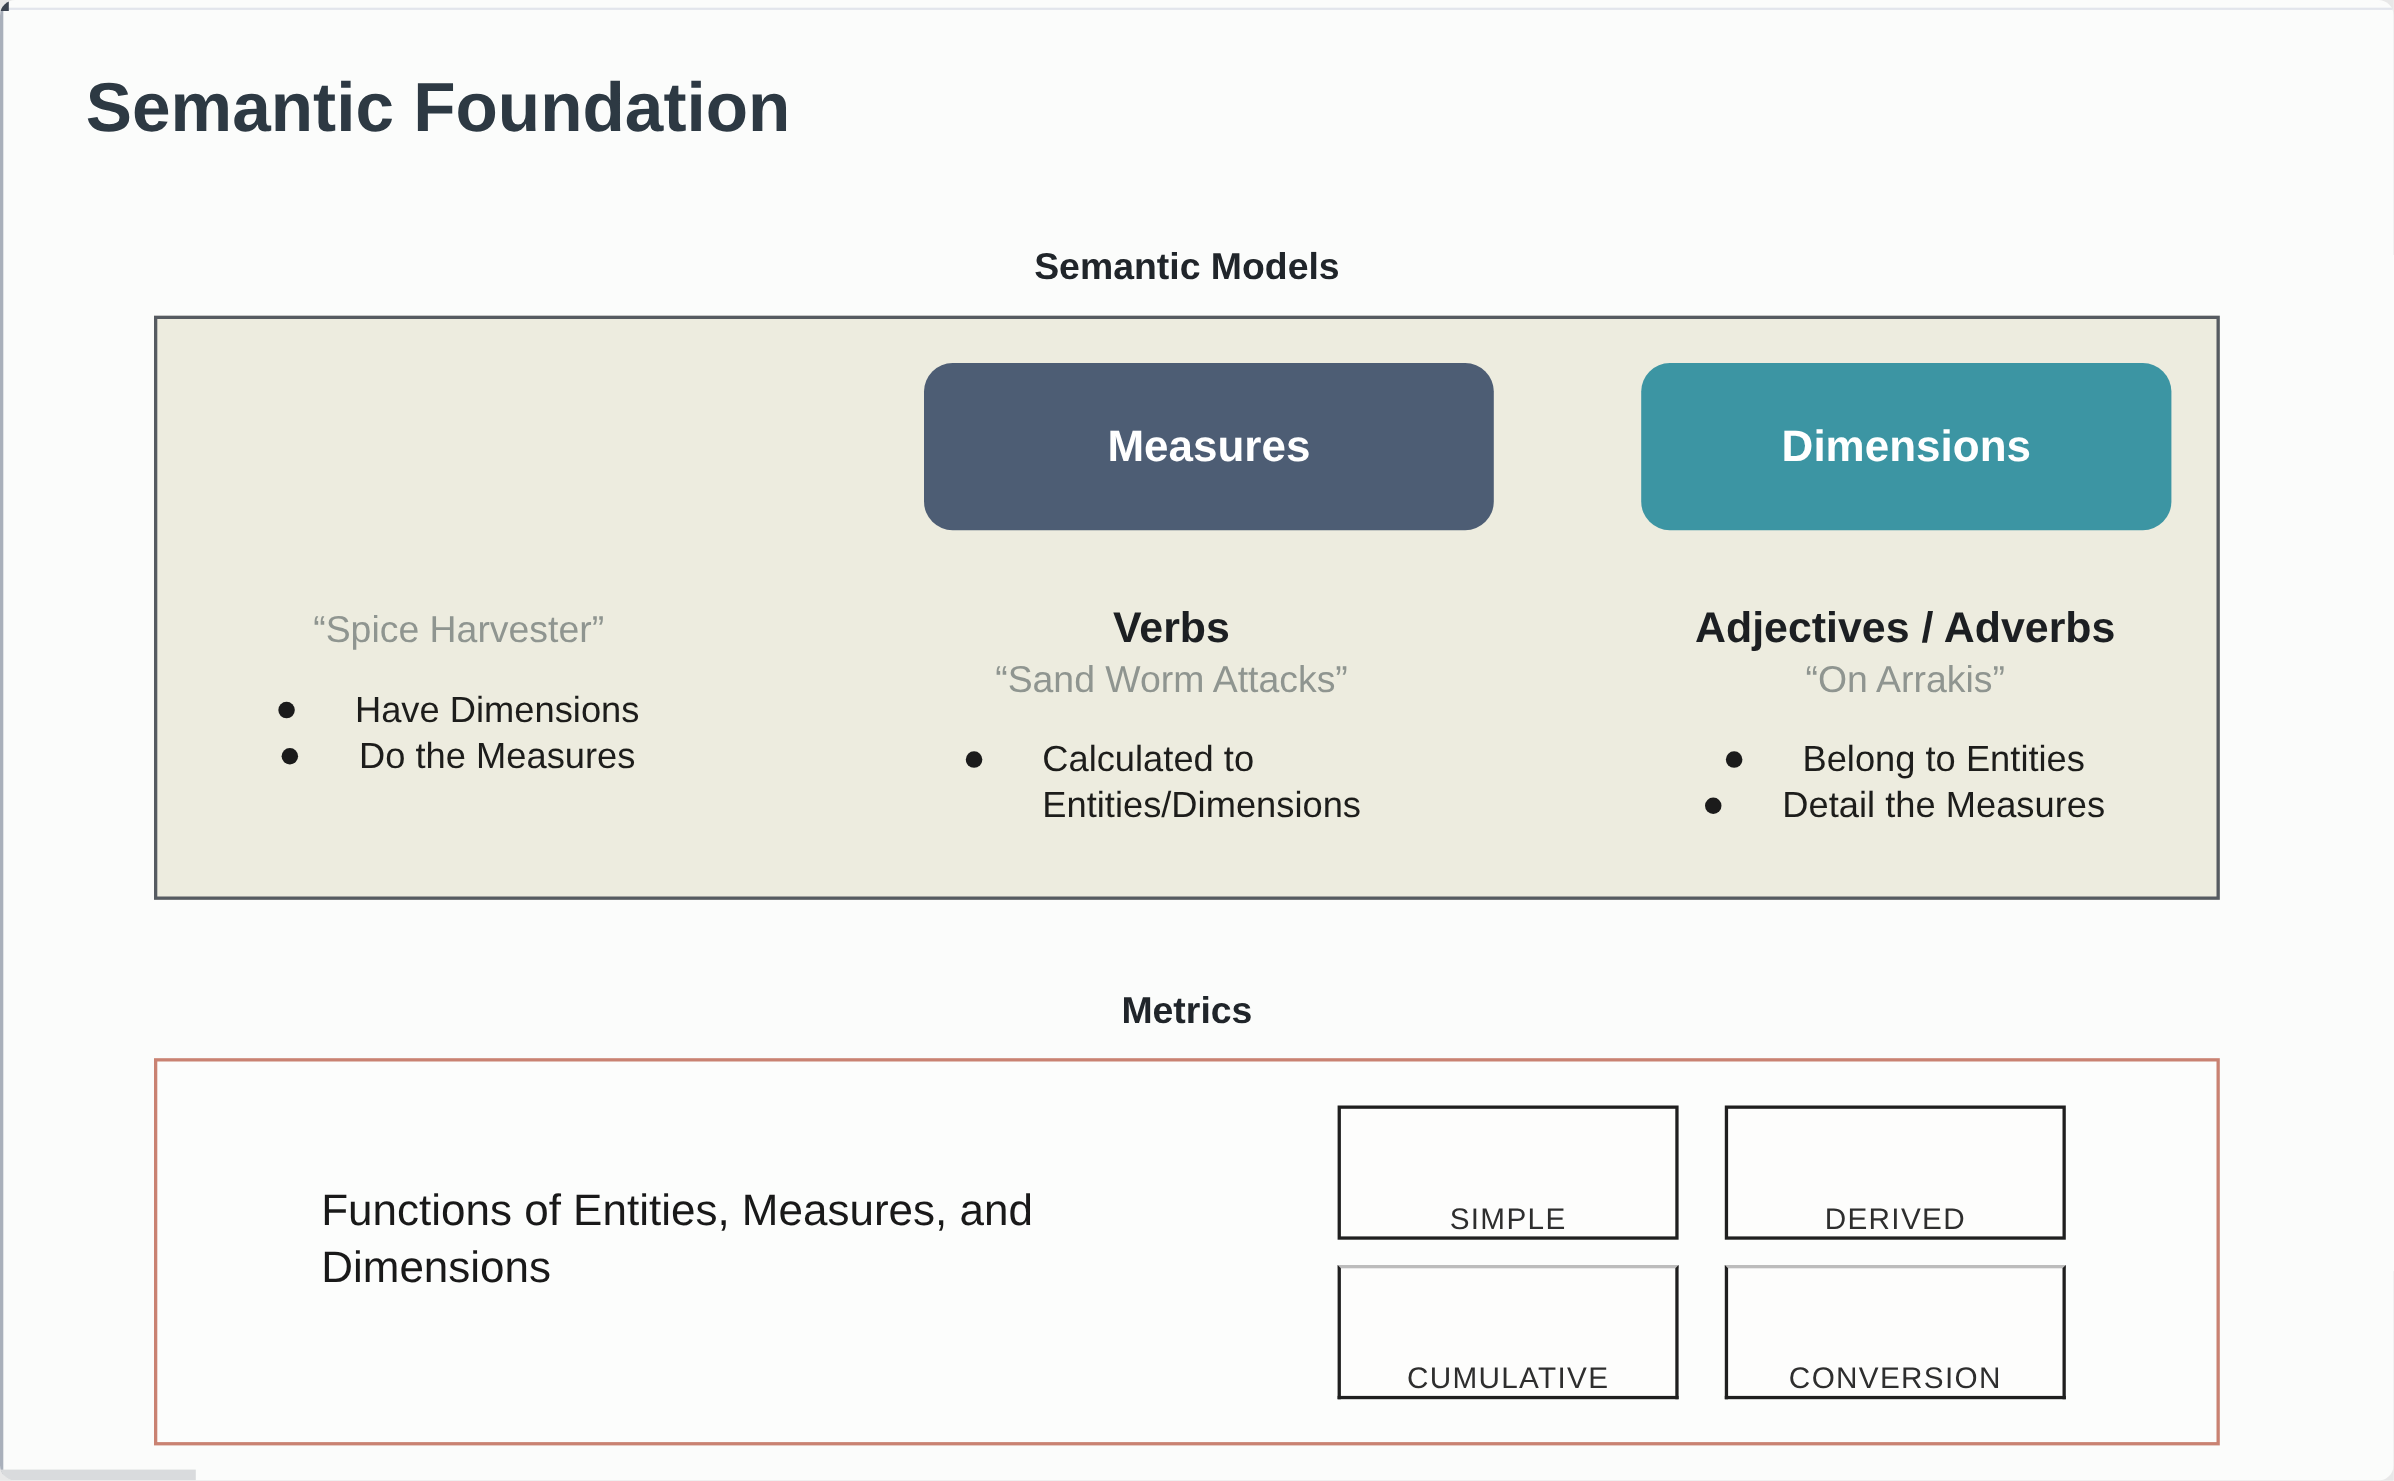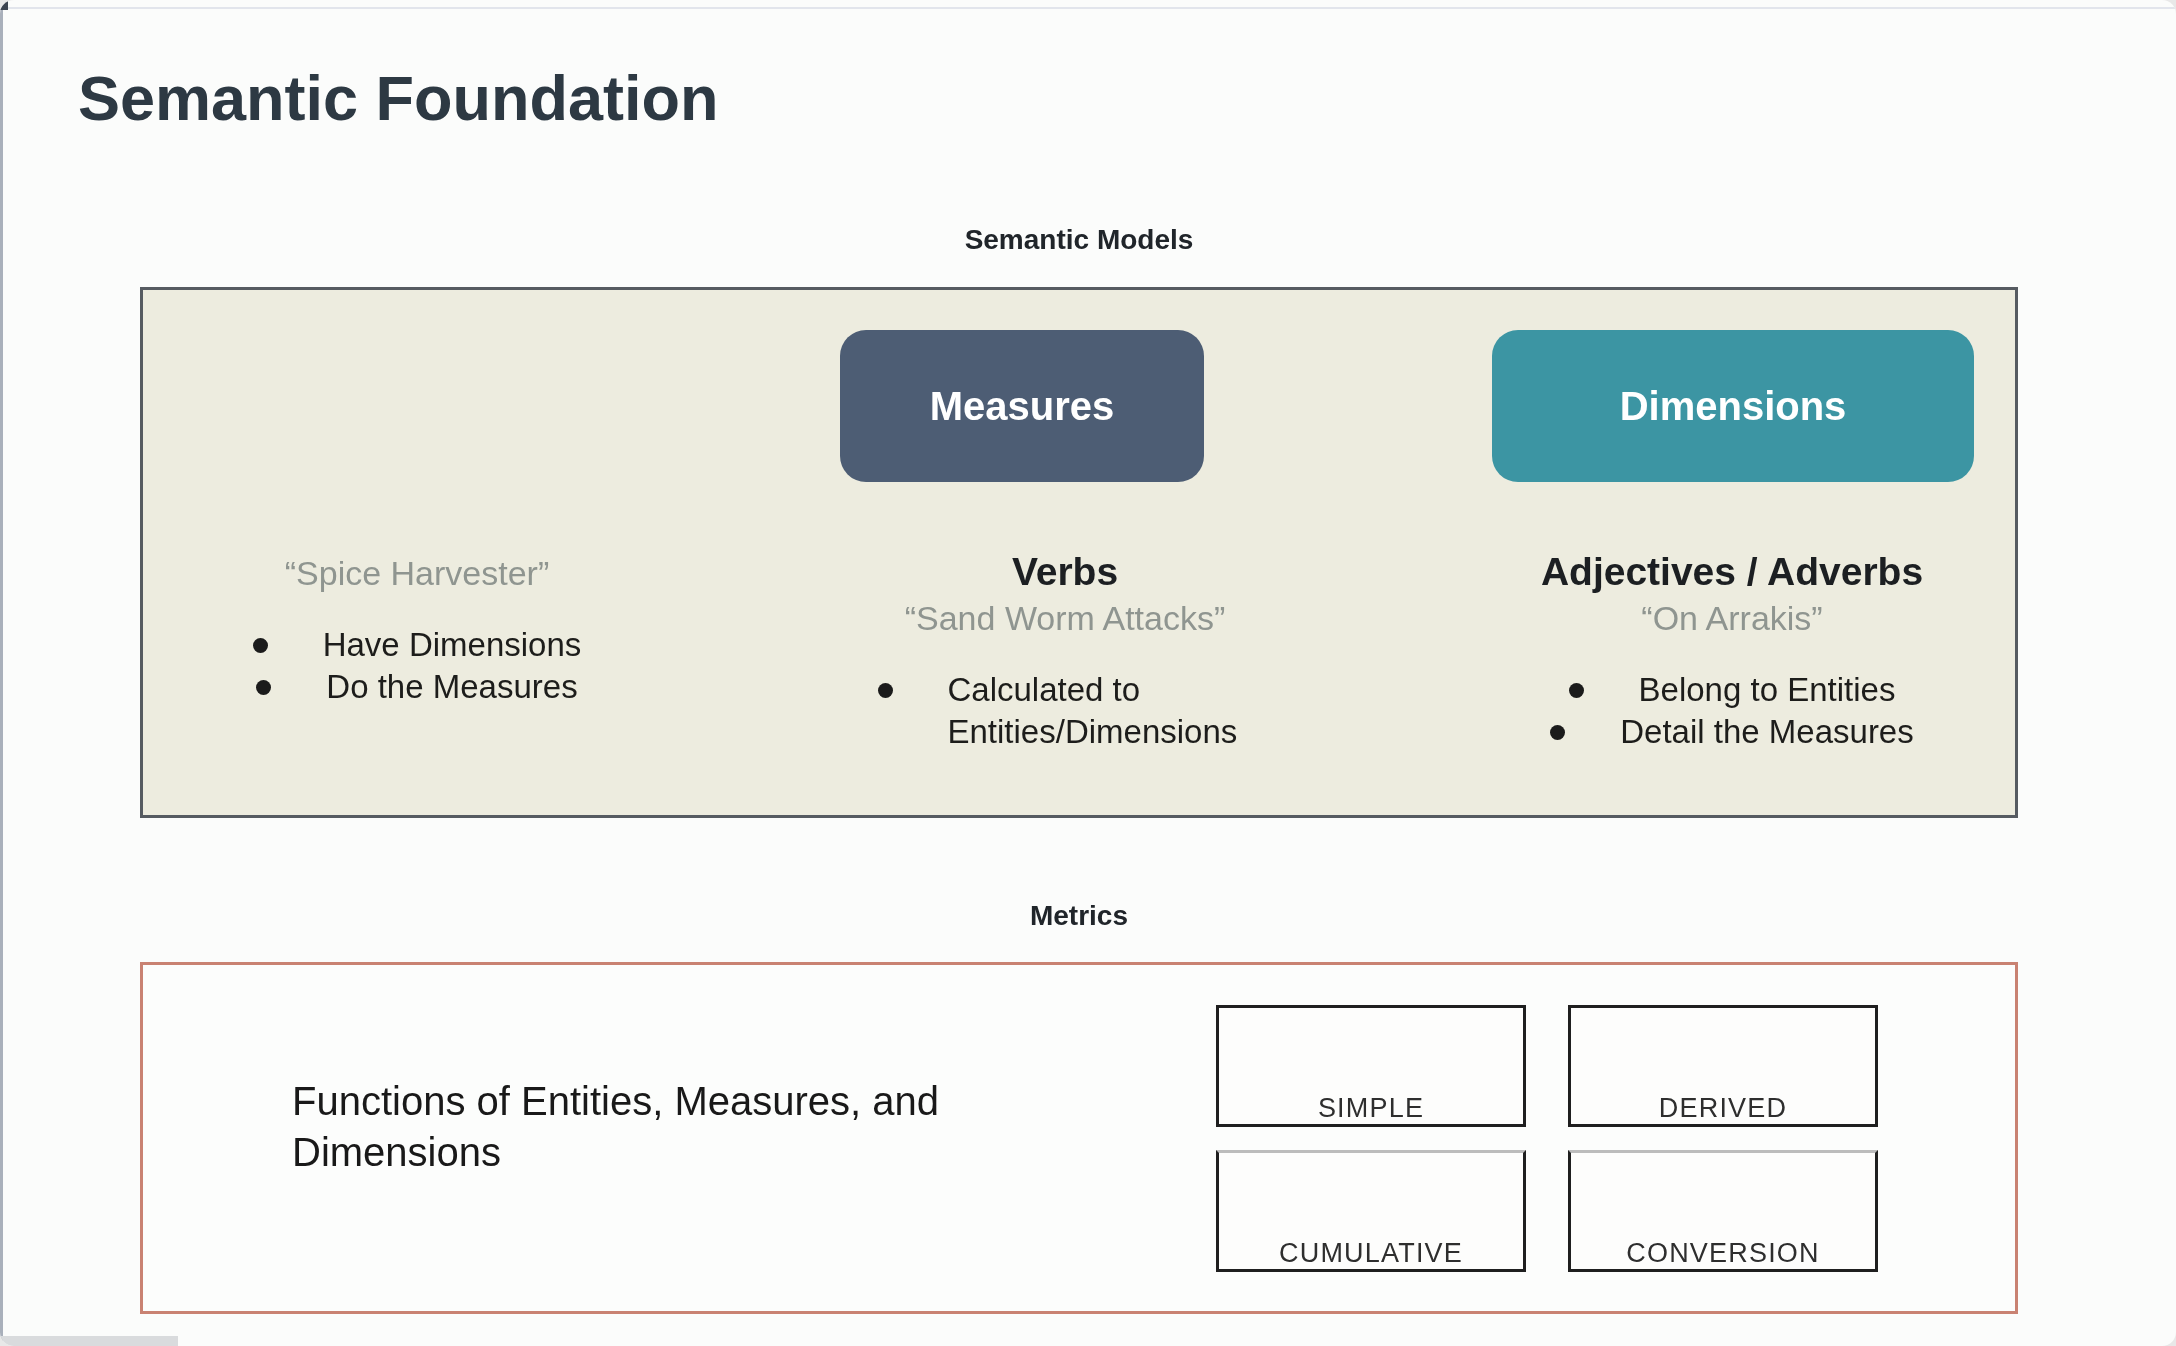--- a/index.html
+++ b/index.html
@@ -18,37 +18,37 @@
   .edge-top-dark{position:absolute;left:0;top:0;width:8px;height:10px;background:#3c4450;}
   .strip-bottom-left{position:absolute;left:0;bottom:0;width:178px;height:10px;background:#d9dbdd;}
 
   .page-title{
     position:absolute;left:78px;top:62px;
     font-size:63px;font-weight:600;color:#2d3943;letter-spacing:0px;
   }
 
   .section-heading{
     position:absolute;left:140px;width:1878px;
-    text-align:center;font-size:28px;font-weight:700;color:#20252a;
+    text-align:center;font-size:34px;font-weight:700;color:#20252a;
   }
   .models-heading{top:224px;}
   .metrics-heading{top:900px;}
 
   .models-panel{
     position:absolute;left:140px;top:287px;width:1878px;height:531px;
     background:#edecdf;border:3px solid #565b61;box-sizing:border-box;
   }
 
   .pill{
     position:absolute;top:330px;height:152px;border-radius:26px;
     display:flex;align-items:center;justify-content:center;
     color:#ffffff;font-size:40px;font-weight:700;
   }
   .pill-entities{left:192px;width:450px;background:#6b4fe8;}
-  .pill-measures{left:840px;width:364px;background:#4d5d74;}
+  .pill-measures{left:840px;width:518px;background:#4d5d74;}
   .pill-dimensions{left:1492px;width:482px;background:#3c95a3;}
 
   .model-col{
     position:absolute;top:550px;text-align:center;
   }
   .col-1{left:167px;width:500px;}
   .col-2{left:815px;width:500px;}
   .col-3{left:1442px;width:580px;}
 
   .word-type{font-size:39px;font-weight:700;color:#1c1f22;line-height:1.15;}

